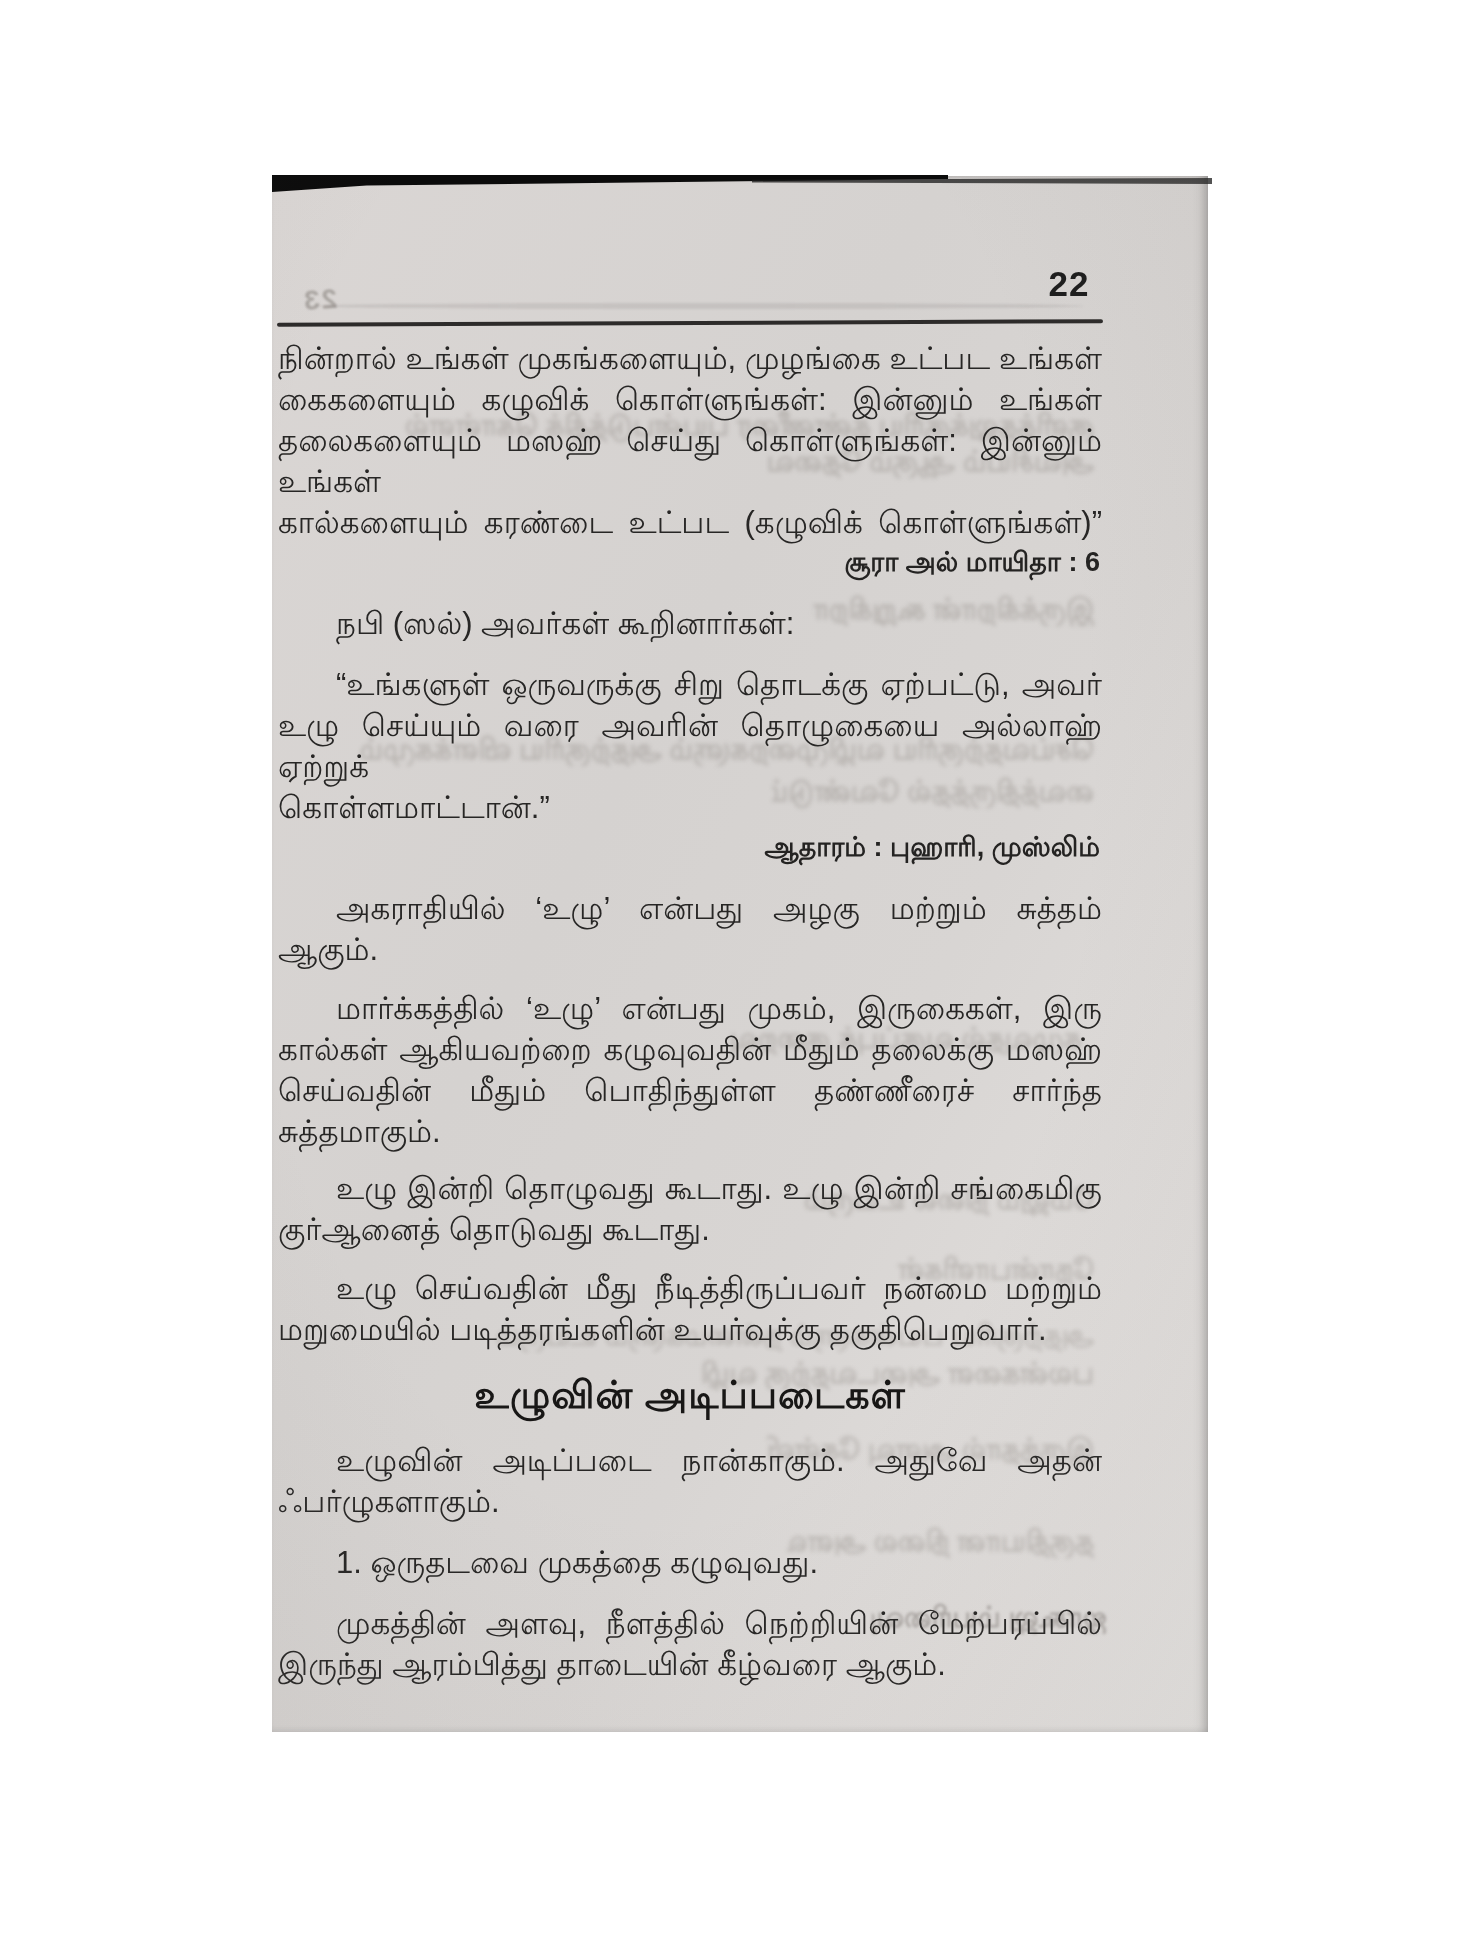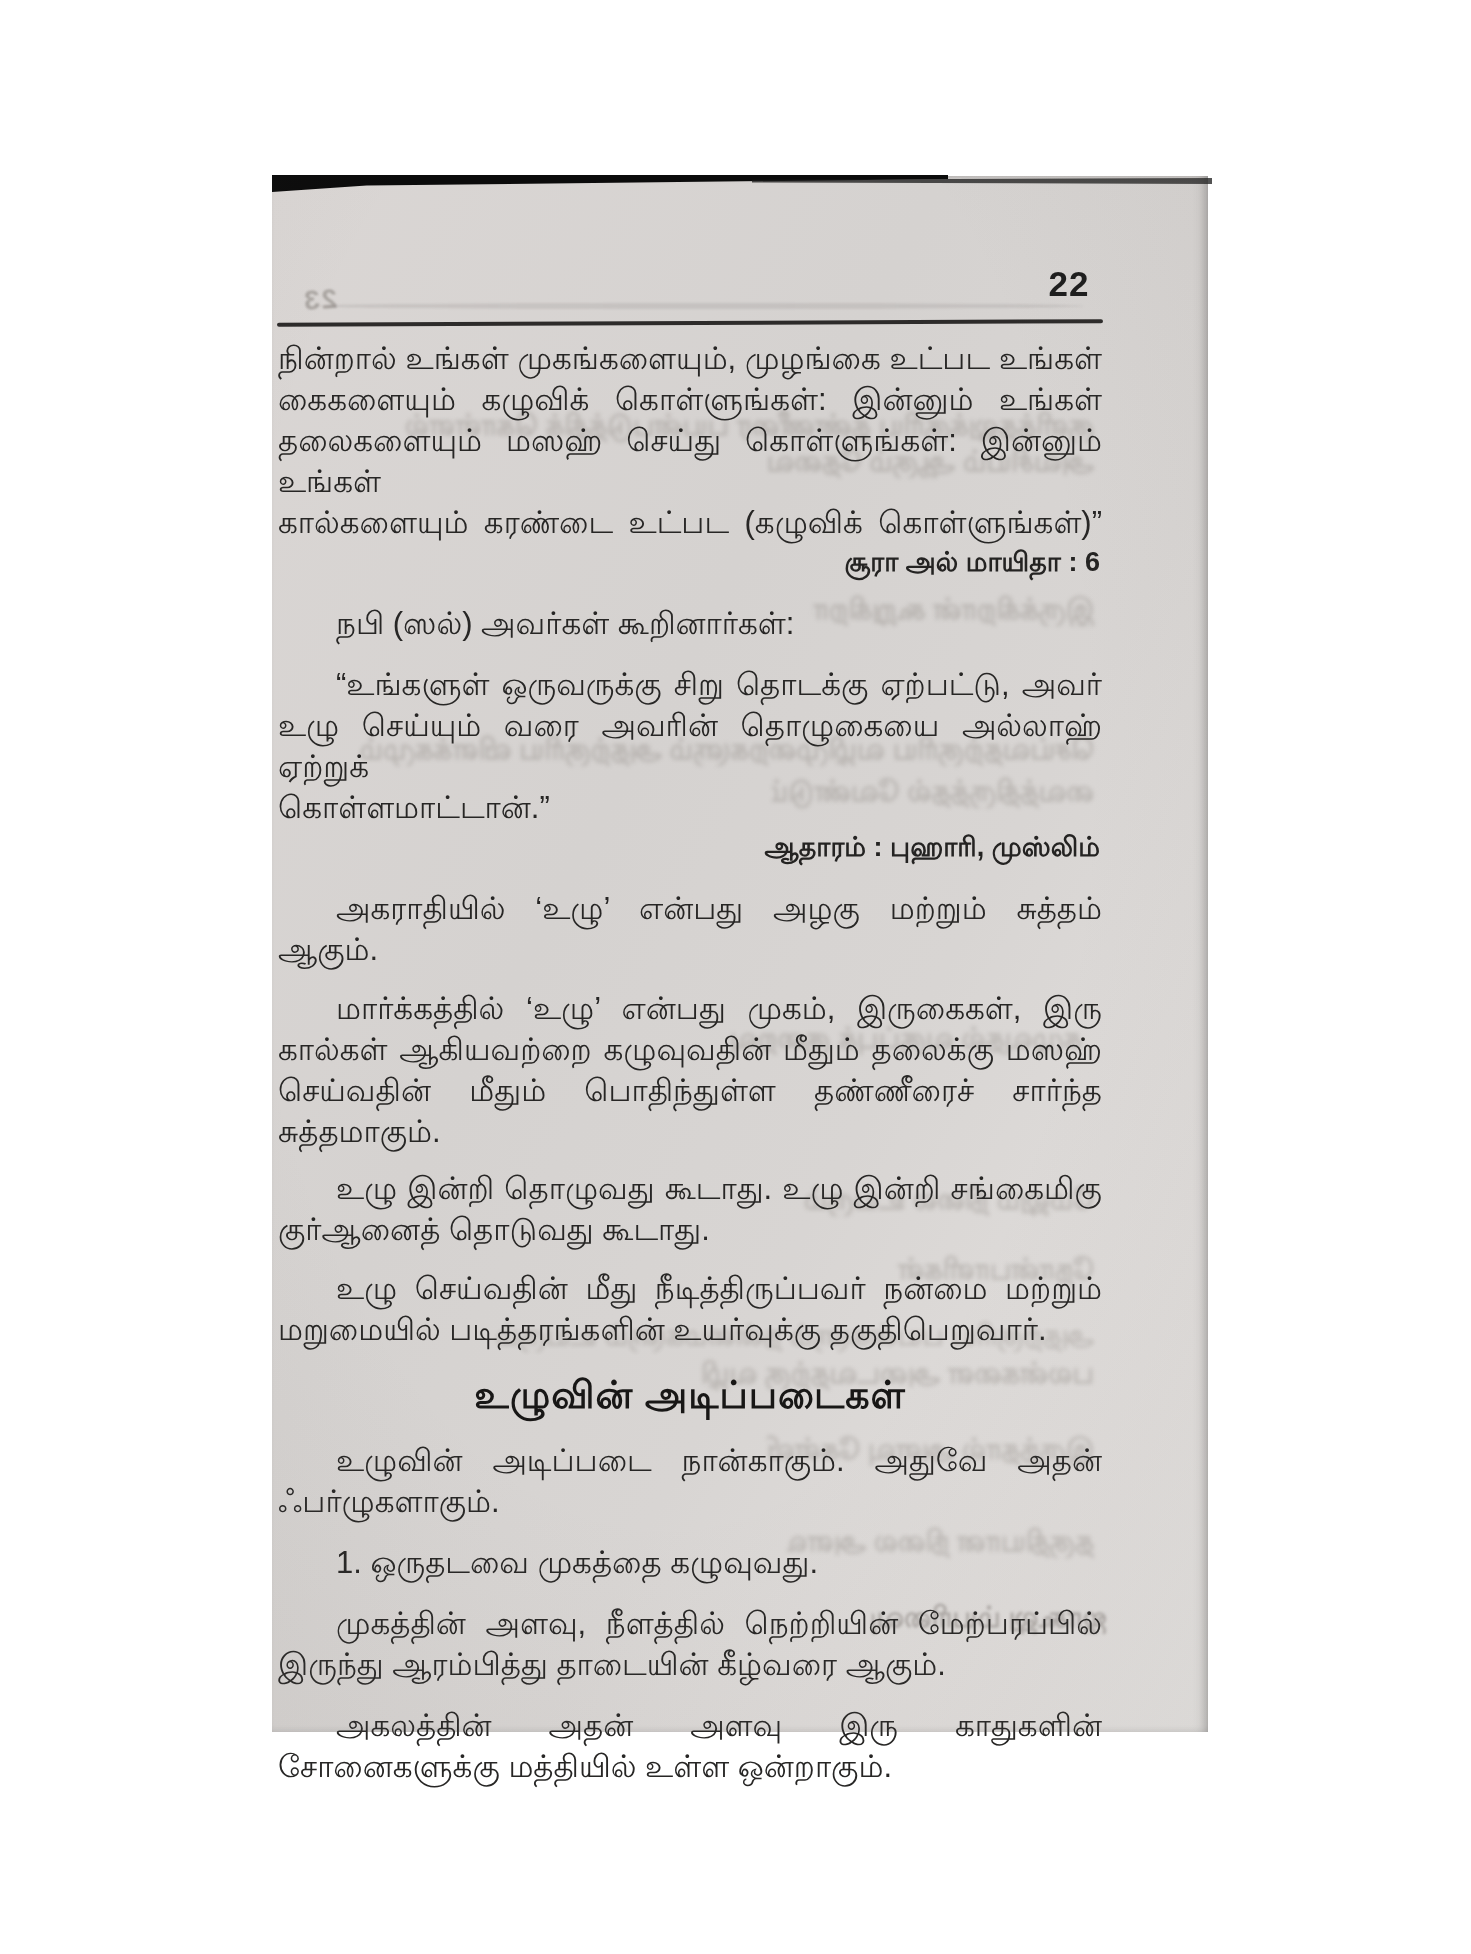--- a/index.html
+++ b/index.html
@@ -187,19 +187,15 @@
 
     <div class="para indent-first item-1">
         <div class="jline">1. ஒருதடவை முகத்தை கழுவுவது.</div>
       </div>
 
     <div class="para indent-first p-face-length">
         <div class="jline">முகத்தின் அளவு, நீளத்தில் நெற்றியின் மேற்பரப்பில்</div>
         <div class="jline">இருந்து ஆரம்பித்து தாடையின் கீழ்வரை ஆகும்.</div>
       </div>
 
-    <div class="para indent-first p-face-width">
-        <div class="jline">அகலத்தின் அதன் அளவு இரு காதுகளின்</div>
-        <div class="jline">சோனைகளுக்கு மத்தியில் உள்ள ஒன்றாகும்.</div>
-      </div>
 
   </div>
 </div>
 
 </body></html>

